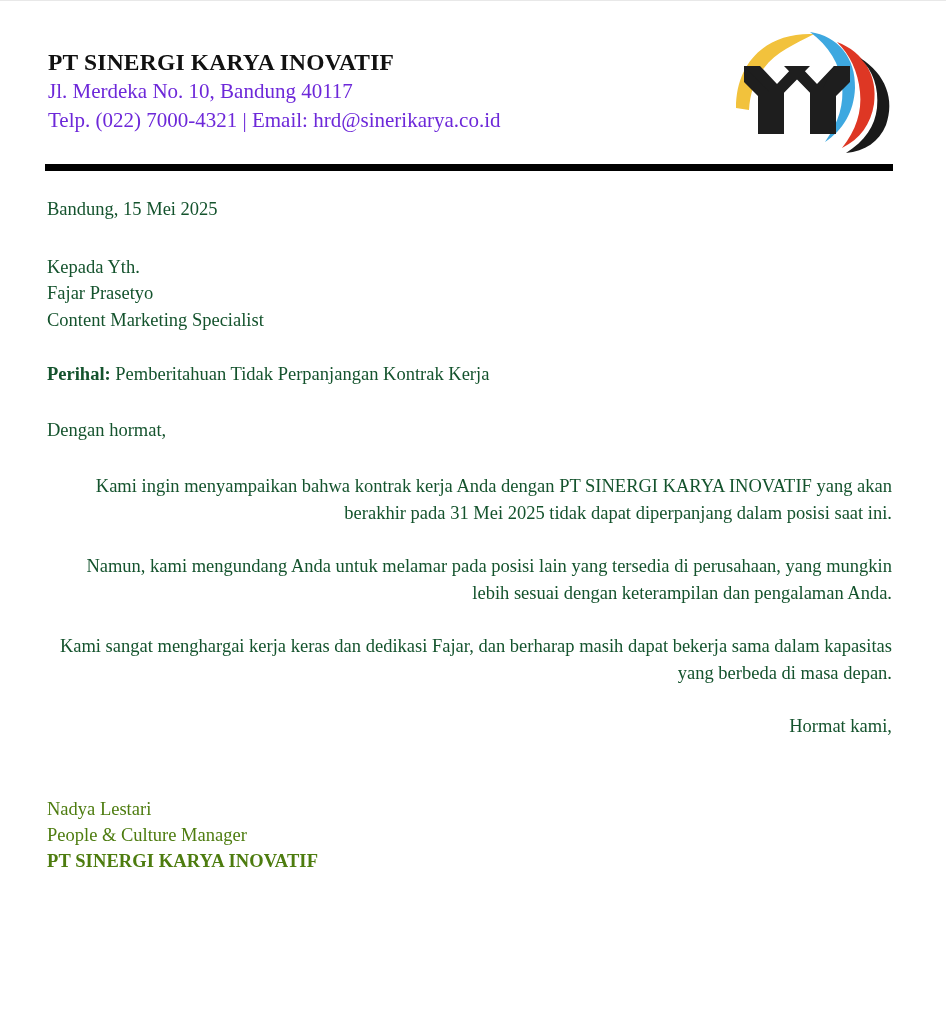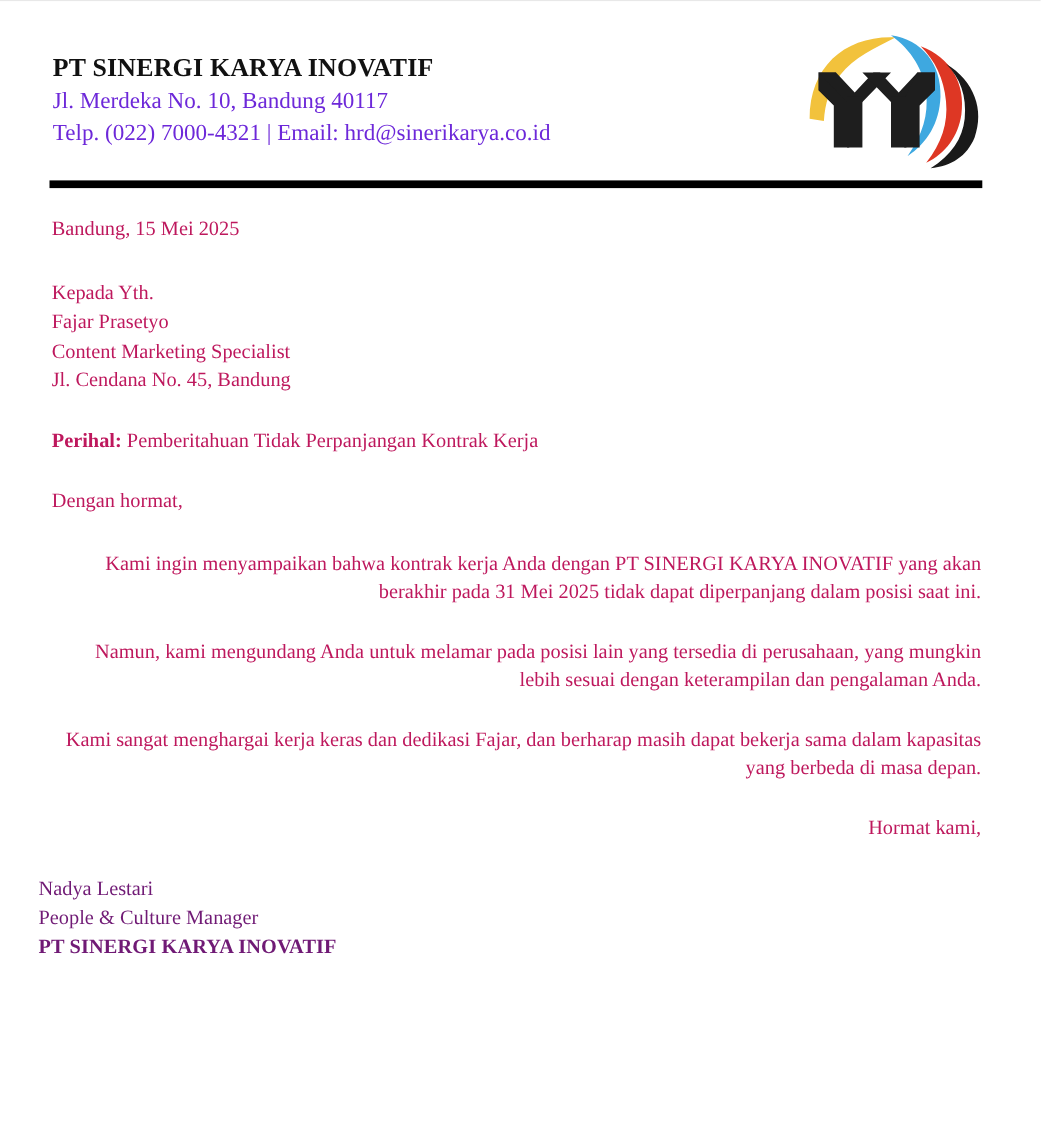--- a/index.html
+++ b/index.html
@@ -83,21 +83,21 @@
   }
 
   
   .body-area {
     position: absolute;
     top: 196px;
     left: 47px;
     width: 845px;
     font-size: 18.5px;
     line-height: 26.5px;
-    color: #be185d;
+    color: #14532d;
   }
   .date-line {
     margin: 0 0 31px 0;
   }
   .recipient {
     margin: 4px 0 28px 0;
   }
   .recipient div {
     margin: 0;
     line-height: 26.5px;
@@ -117,25 +117,25 @@
   }
   .closing {
     margin: 0 0 0 0;
     text-align: right;
   }
 
   
   .signature {
     position: absolute;
     top: 796px;
-    left: 35px;
+    left: 47px;
     width: 500px;
     font-size: 18.5px;
     line-height: 26px;
-    color: #701a75;
+    color: #4d7c0f;
   }
   .signature div {
     margin: 0;
   }
   .sign-company {
     font-weight: bold;
     letter-spacing: 0.1px;
   }
 </style>
 </head>
@@ -201,21 +201,20 @@
   <div class="header-rule"></div>
 
   <div class="body-area">
 
     <div class="date-line">Bandung, 15 Mei 2025</div>
 
     <div class="recipient">
       <div>Kepada Yth.</div>
       <div>Fajar Prasetyo</div>
       <div>Content Marketing Specialist</div>
-      <div>Jl. Cendana No. 45, Bandung</div>
     </div>
 
     <div class="subject-line"><span class="subject-label">Perihal:</span><span> Pemberitahuan Tidak Perpanjangan Kontrak Kerja</span></div>
 
     <div class="salutation">Dengan hormat,</div>
 
     <div class="para">Kami ingin menyampaikan bahwa kontrak kerja Anda dengan PT SINERGI KARYA INOVATIF yang akan berakhir pada 31 Mei 2025 tidak dapat diperpanjang dalam posisi saat ini.</div>
 
     <div class="para">Namun, kami mengundang Anda untuk melamar pada posisi lain yang tersedia di perusahaan, yang mungkin lebih sesuai dengan keterampilan dan pengalaman Anda.</div>
 

